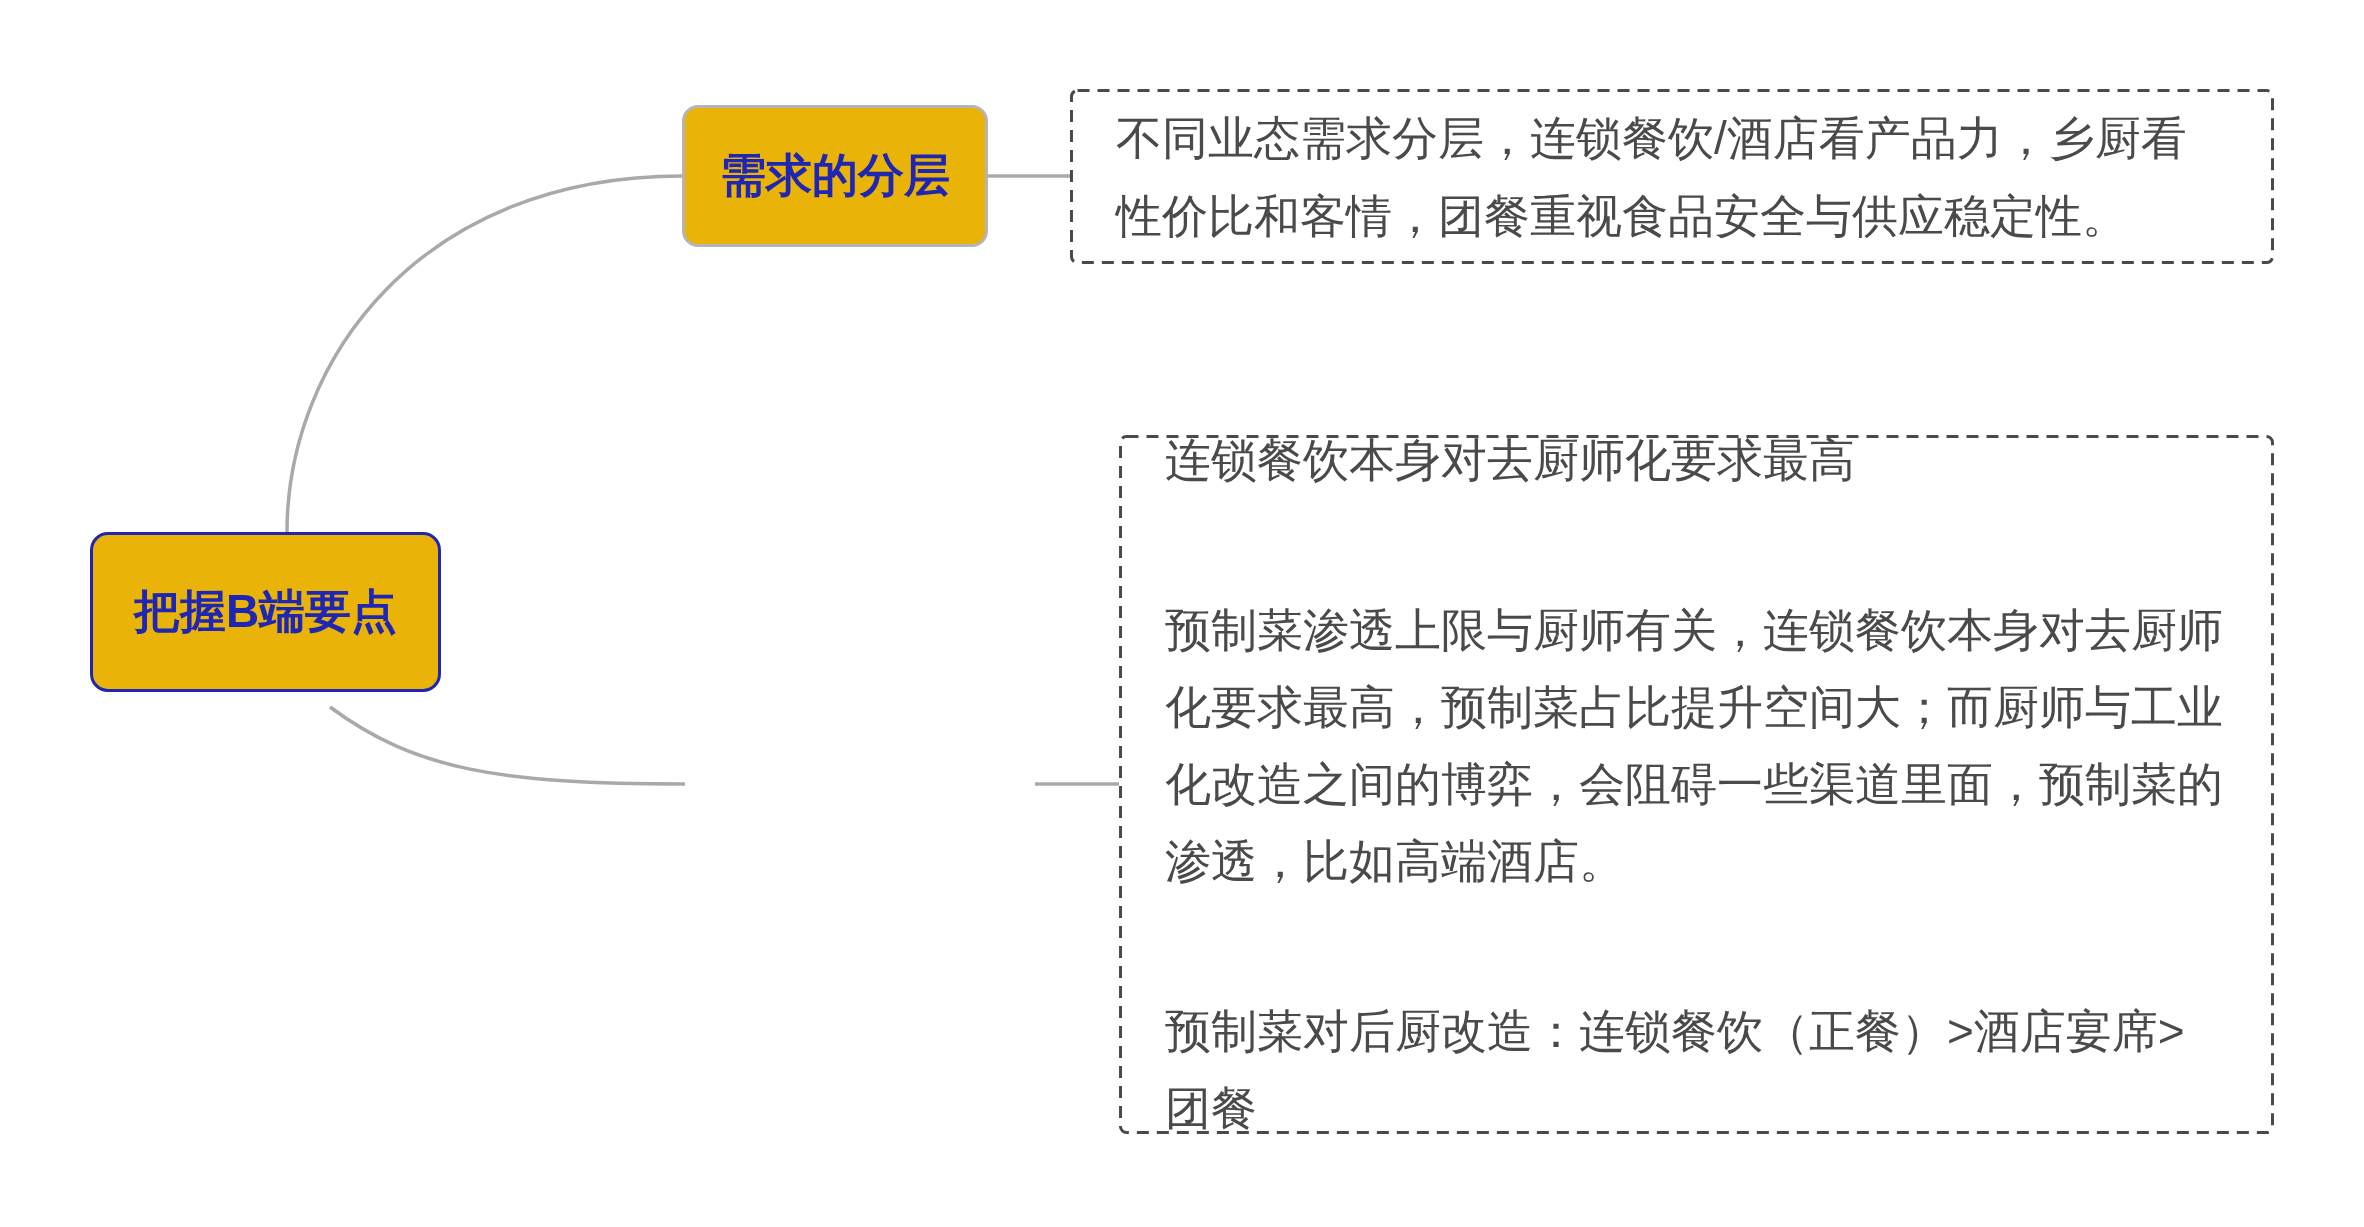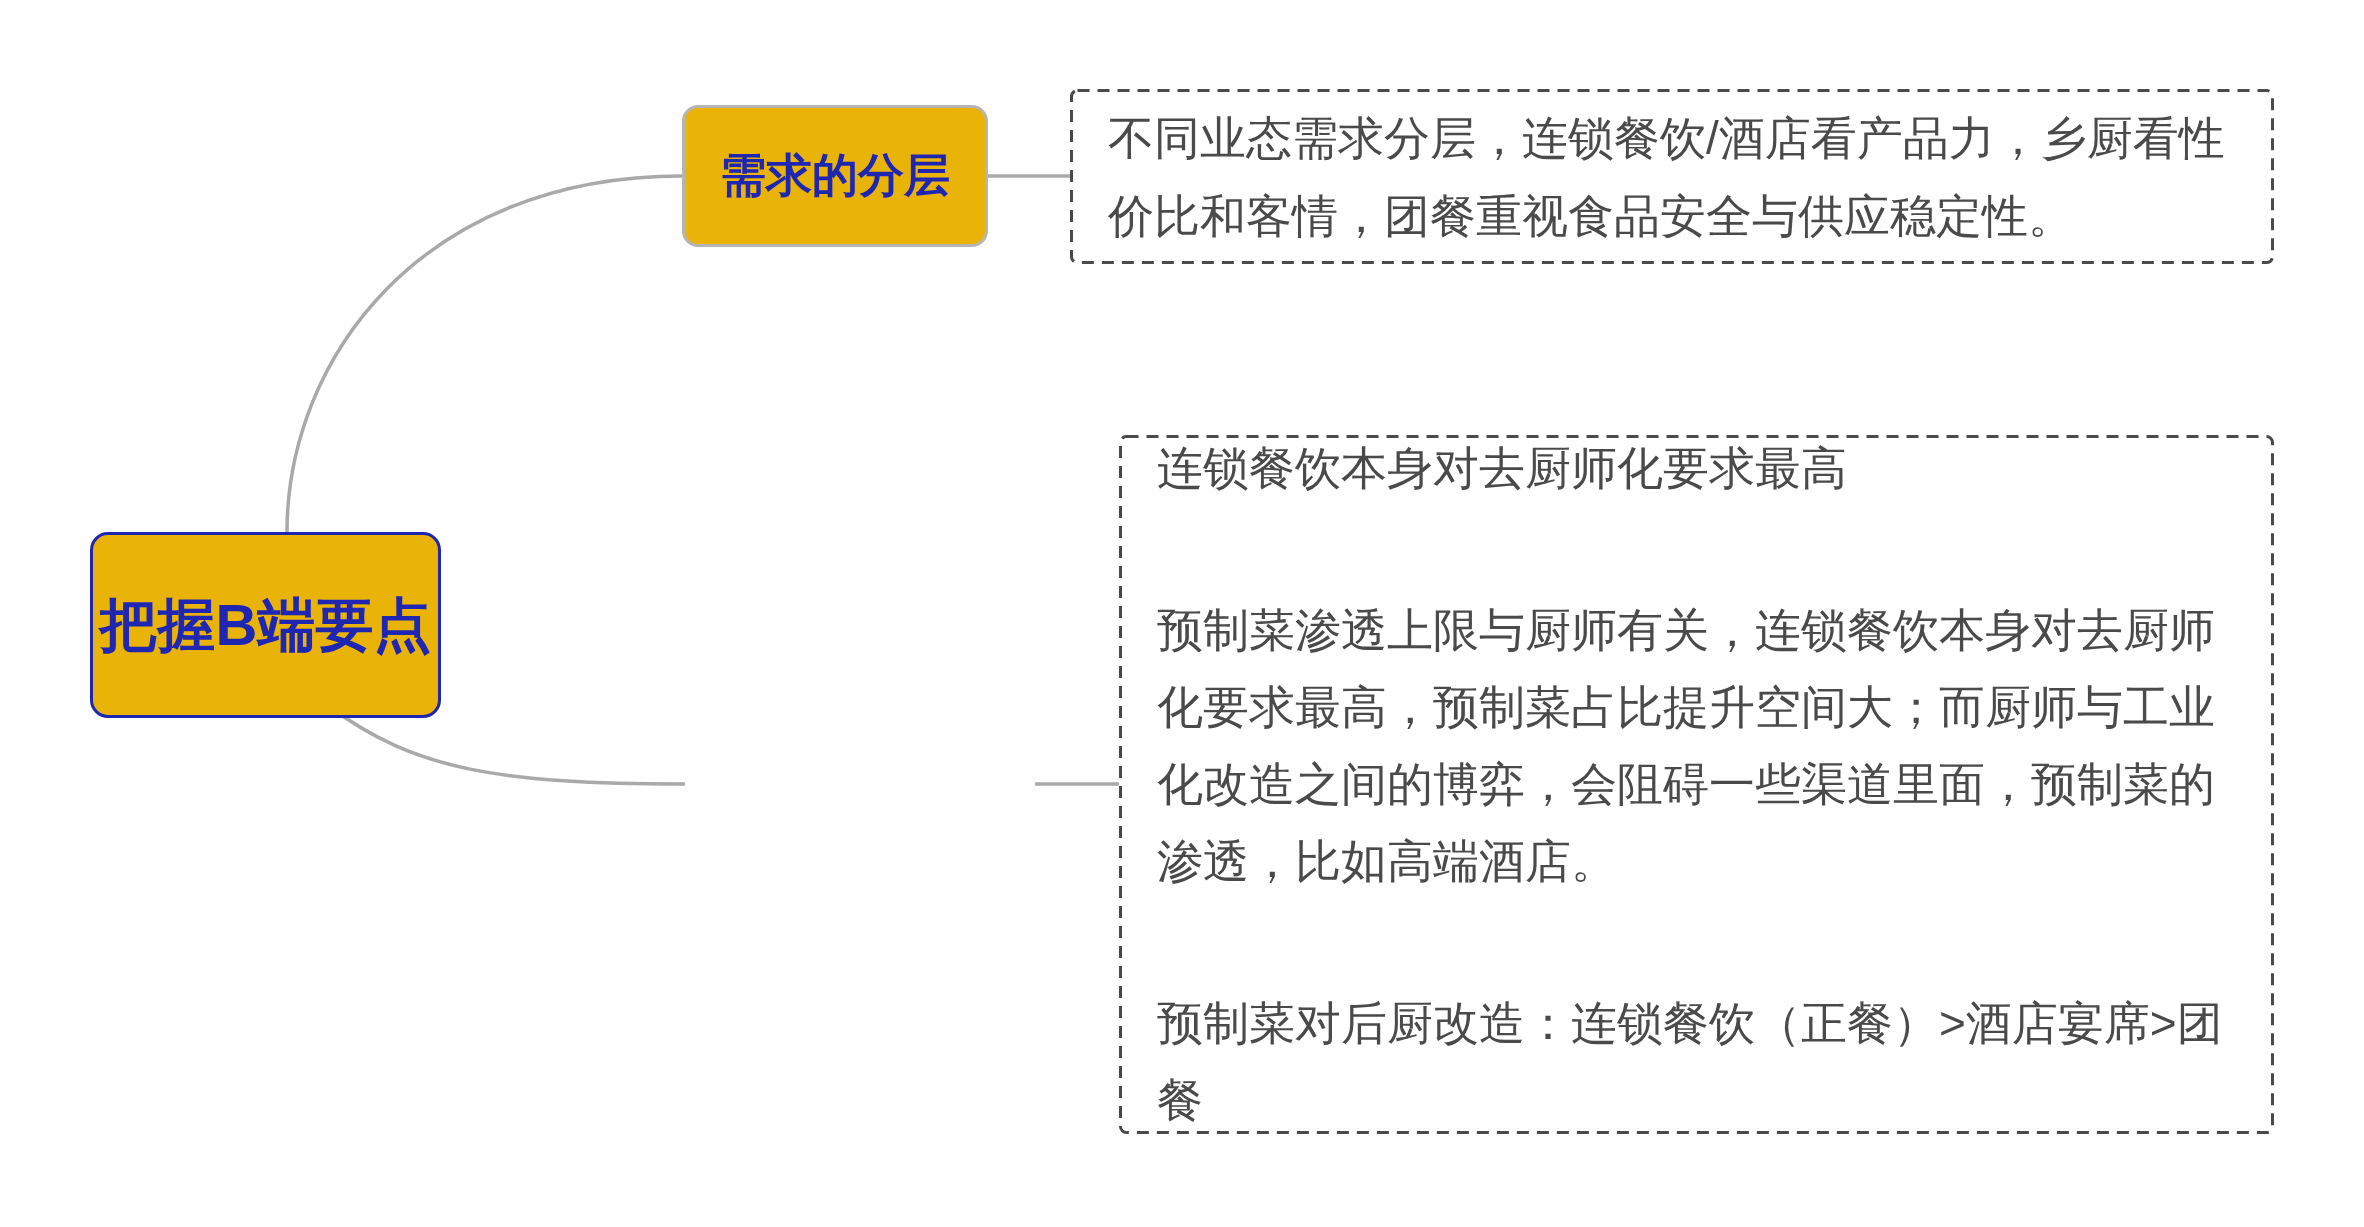--- a/index.html
+++ b/index.html
@@ -30,24 +30,24 @@
     display:flex;
     align-items:center;
     justify-content:center;
     background:#eab308;
     text-align:center;
     font-weight:bold;
     color:var(--accent-blue);
     line-height:1.2;
   }
   .mm-root{
-    left:90px;top:532px;width:351px;height:186px;
+    left:90px;top:532px;width:351px;height:160px;
     border:3px solid var(--accent-blue);
     border-radius:18px;
-    font-size:58px;
+    font-size:46px;
   }
   .mm-child{
     border:3px solid var(--node-border-gray);
     border-radius:16px;
     font-size:46px;
   }
   .mm-child-1{left:682px;top:105px;width:306px;height:142px;}
   .mm-child-2{left:685px;top:713px;width:350px;height:142px;}
   .detail-box{
     position:absolute;
@@ -59,21 +59,21 @@
     padding:0 30px;
   }
   .detail-box-1{
     left:1070px;top:89px;width:1204px;height:175px;
     line-height:78px;
   }
   .detail-box-2{
     left:1119px;top:435px;width:1155px;height:699px;
     line-height:77px;
   }
-  .detail-box p{margin:8px;}
+  .detail-box p{margin:16px;}
   .detail-box p + p{margin-top:77px;}
 </style>
 </head>
 <body>
 
 <div class="canvas">
 
   <svg class="connector-layer" viewBox="0 0 2364 1227" xmlns="http://www.w3.org/2000/svg">
     <path d="M 287 532 C 287 360 420 176 682 176" fill="none" stroke="#a9a9a9" stroke-width="3.5"></path>
     <path d="M 988 176 H 1070" fill="none" stroke="#a9a9a9" stroke-width="3.5"></path>

